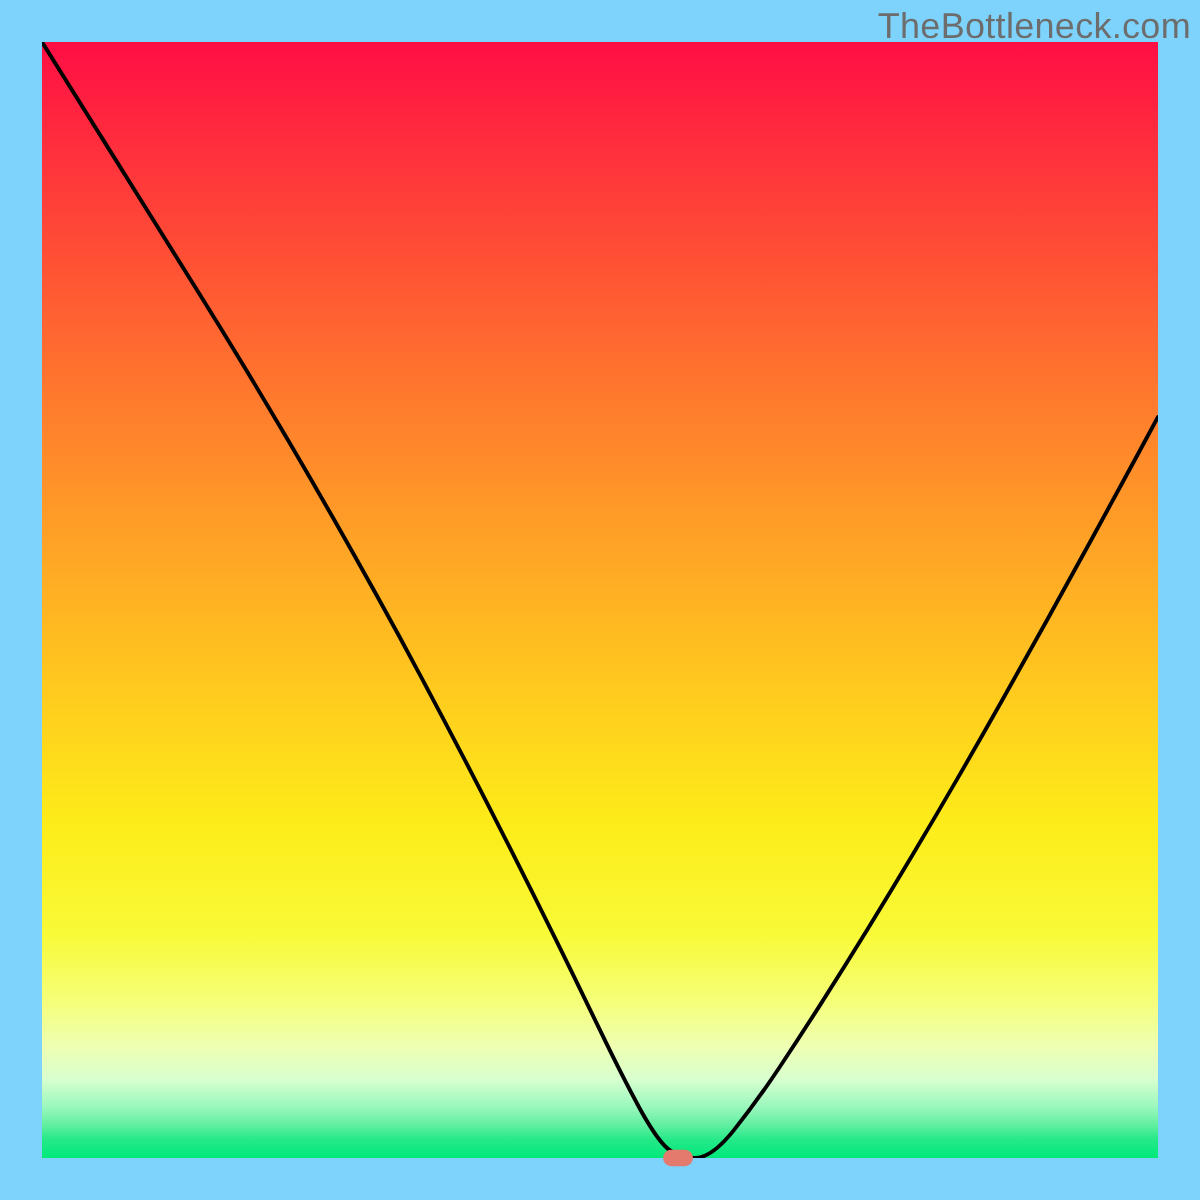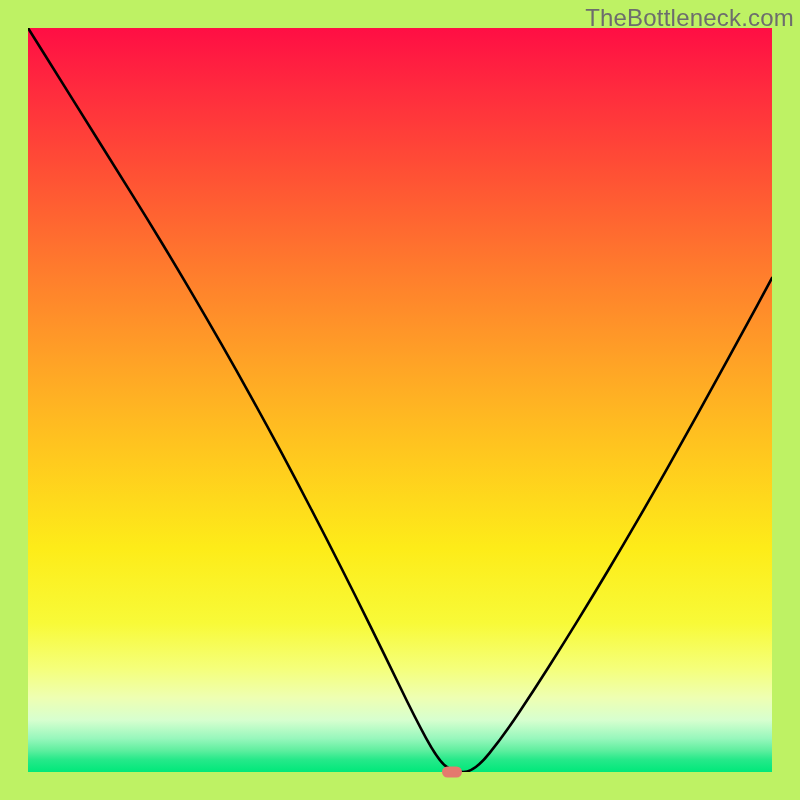--- a/index.html
+++ b/index.html
@@ -8,21 +8,21 @@
     width: 800px;
     height: 800px;
     overflow: hidden;
     background: #000;
     font-family: Arial, Helvetica, sans-serif;
   }
   .stage {
     position: relative;
     width: 800px;
     height: 800px;
-    background: #bef264;
+    background: #7dd3fc;
   }
   .plot {
     position: absolute;
     left: 28px;
     top: 28px;
     width: 744px;
     height: 744px;
     
     background-color: #00e87a;
   }

